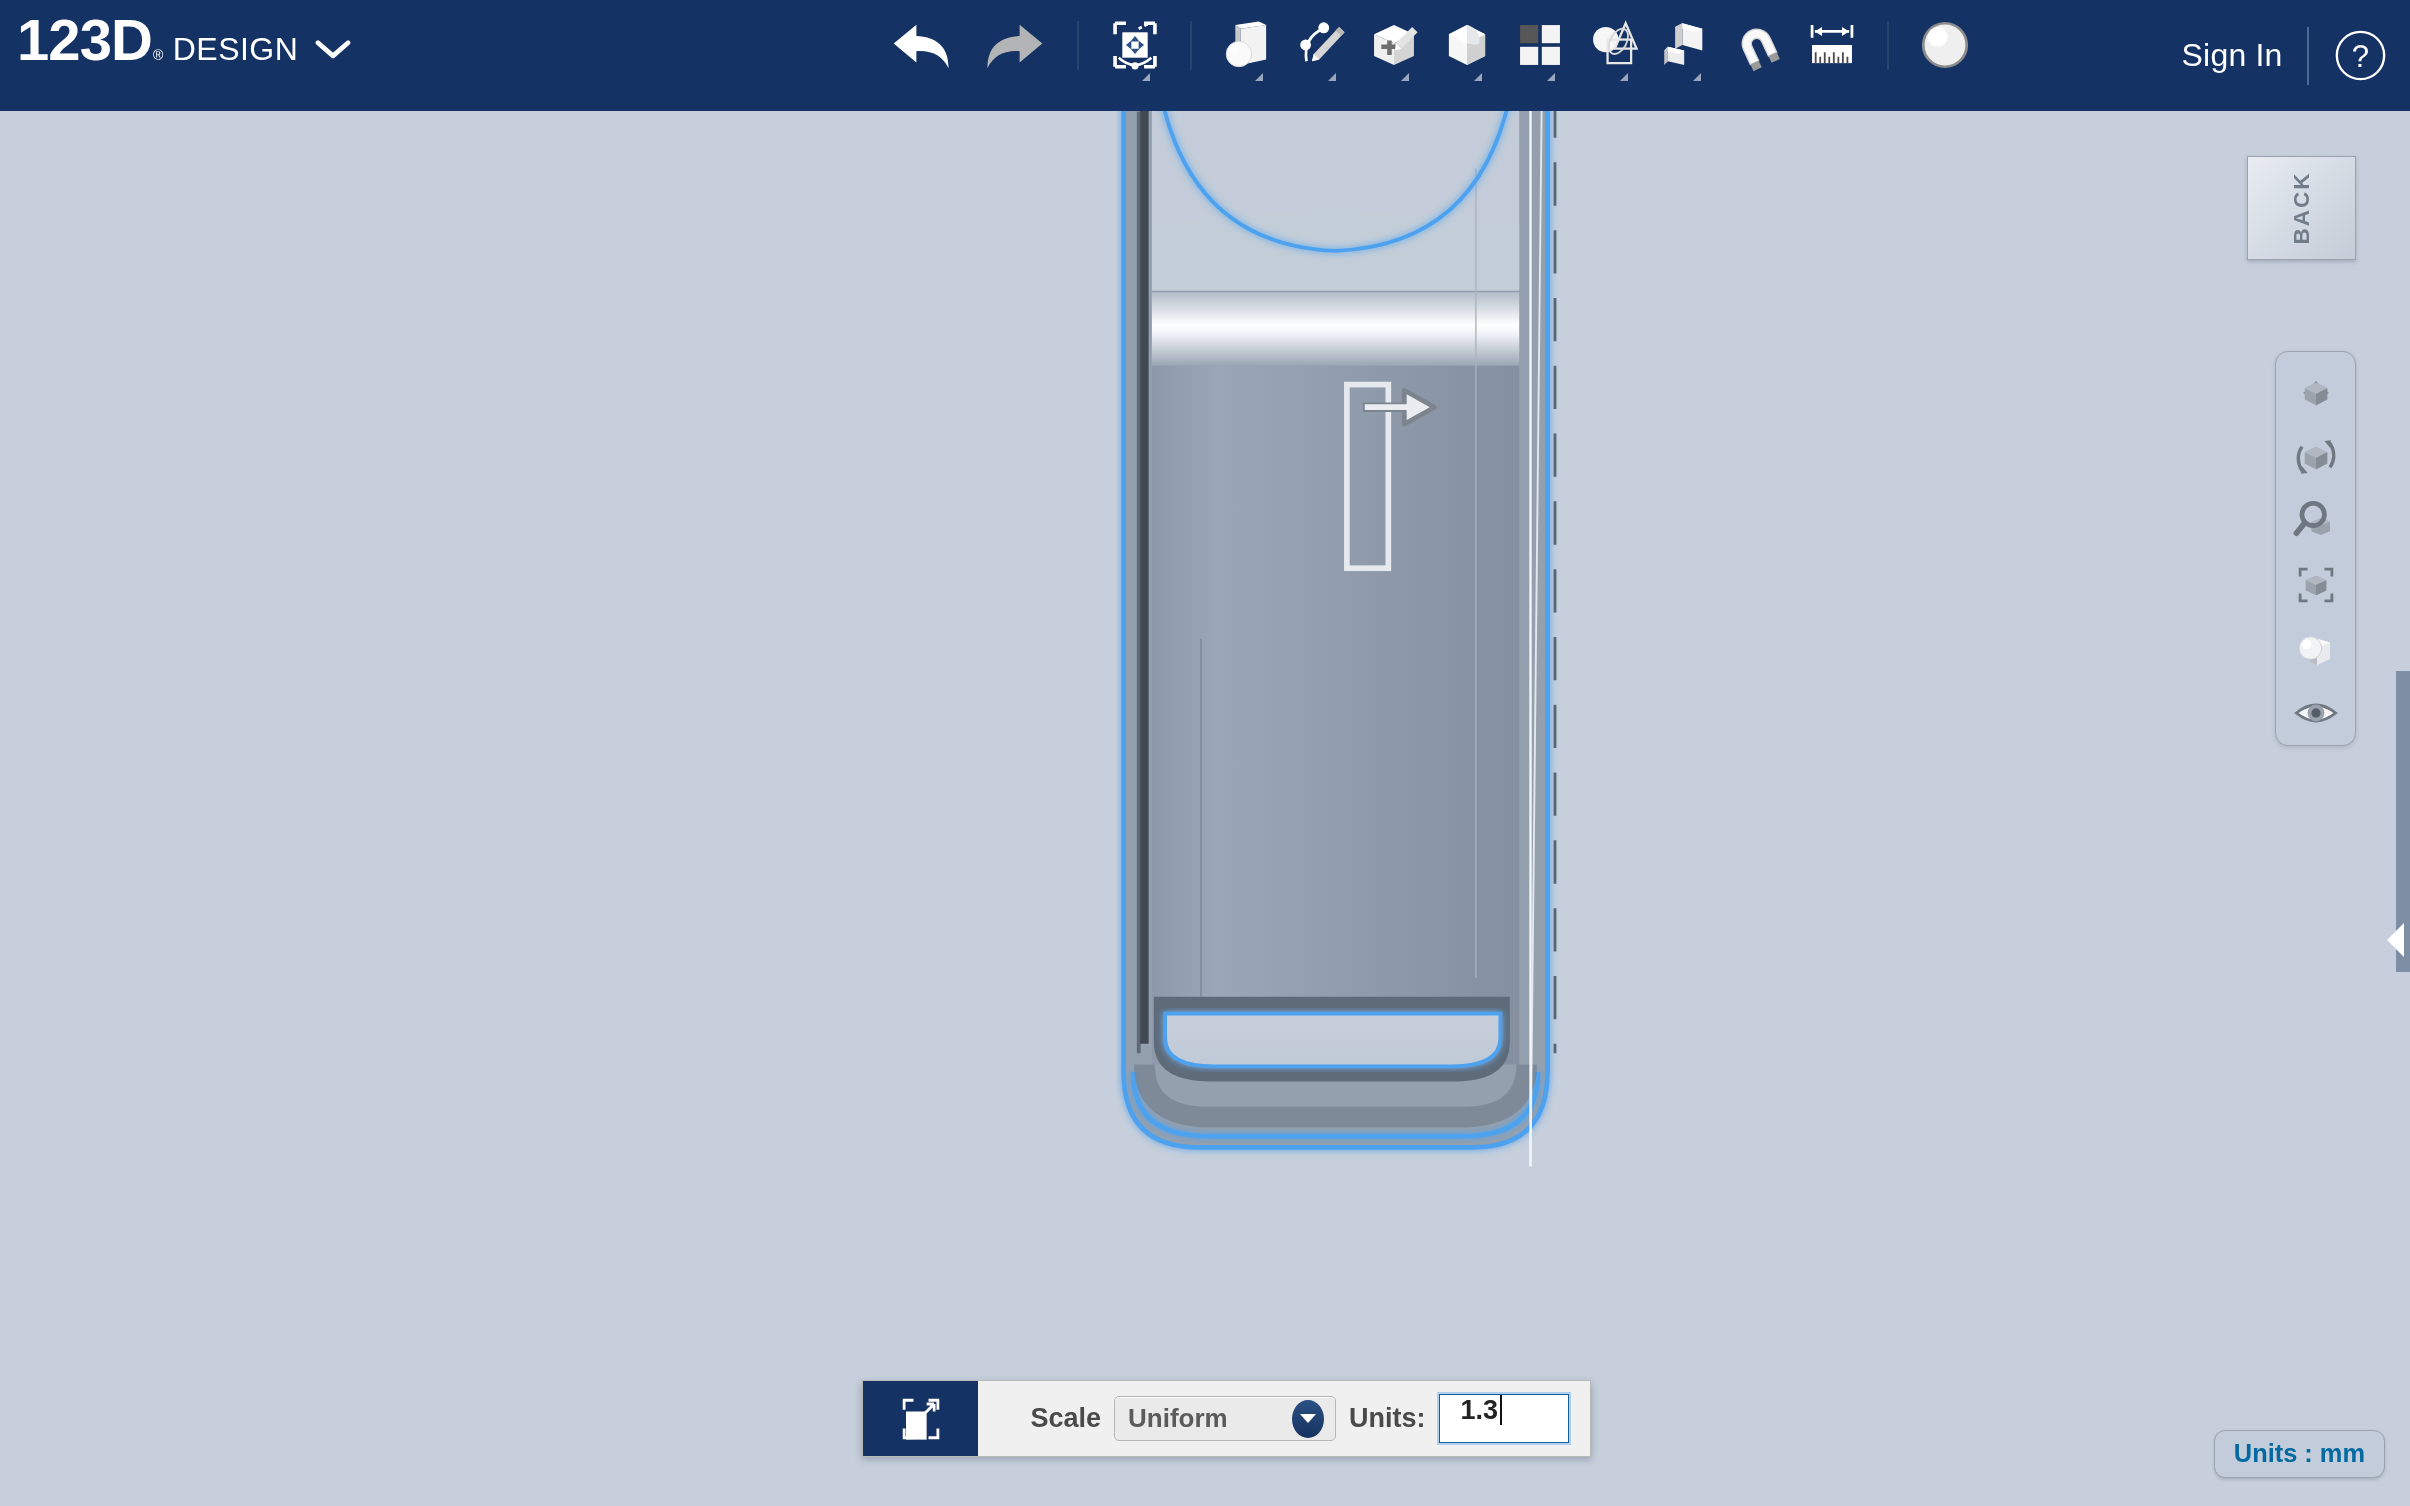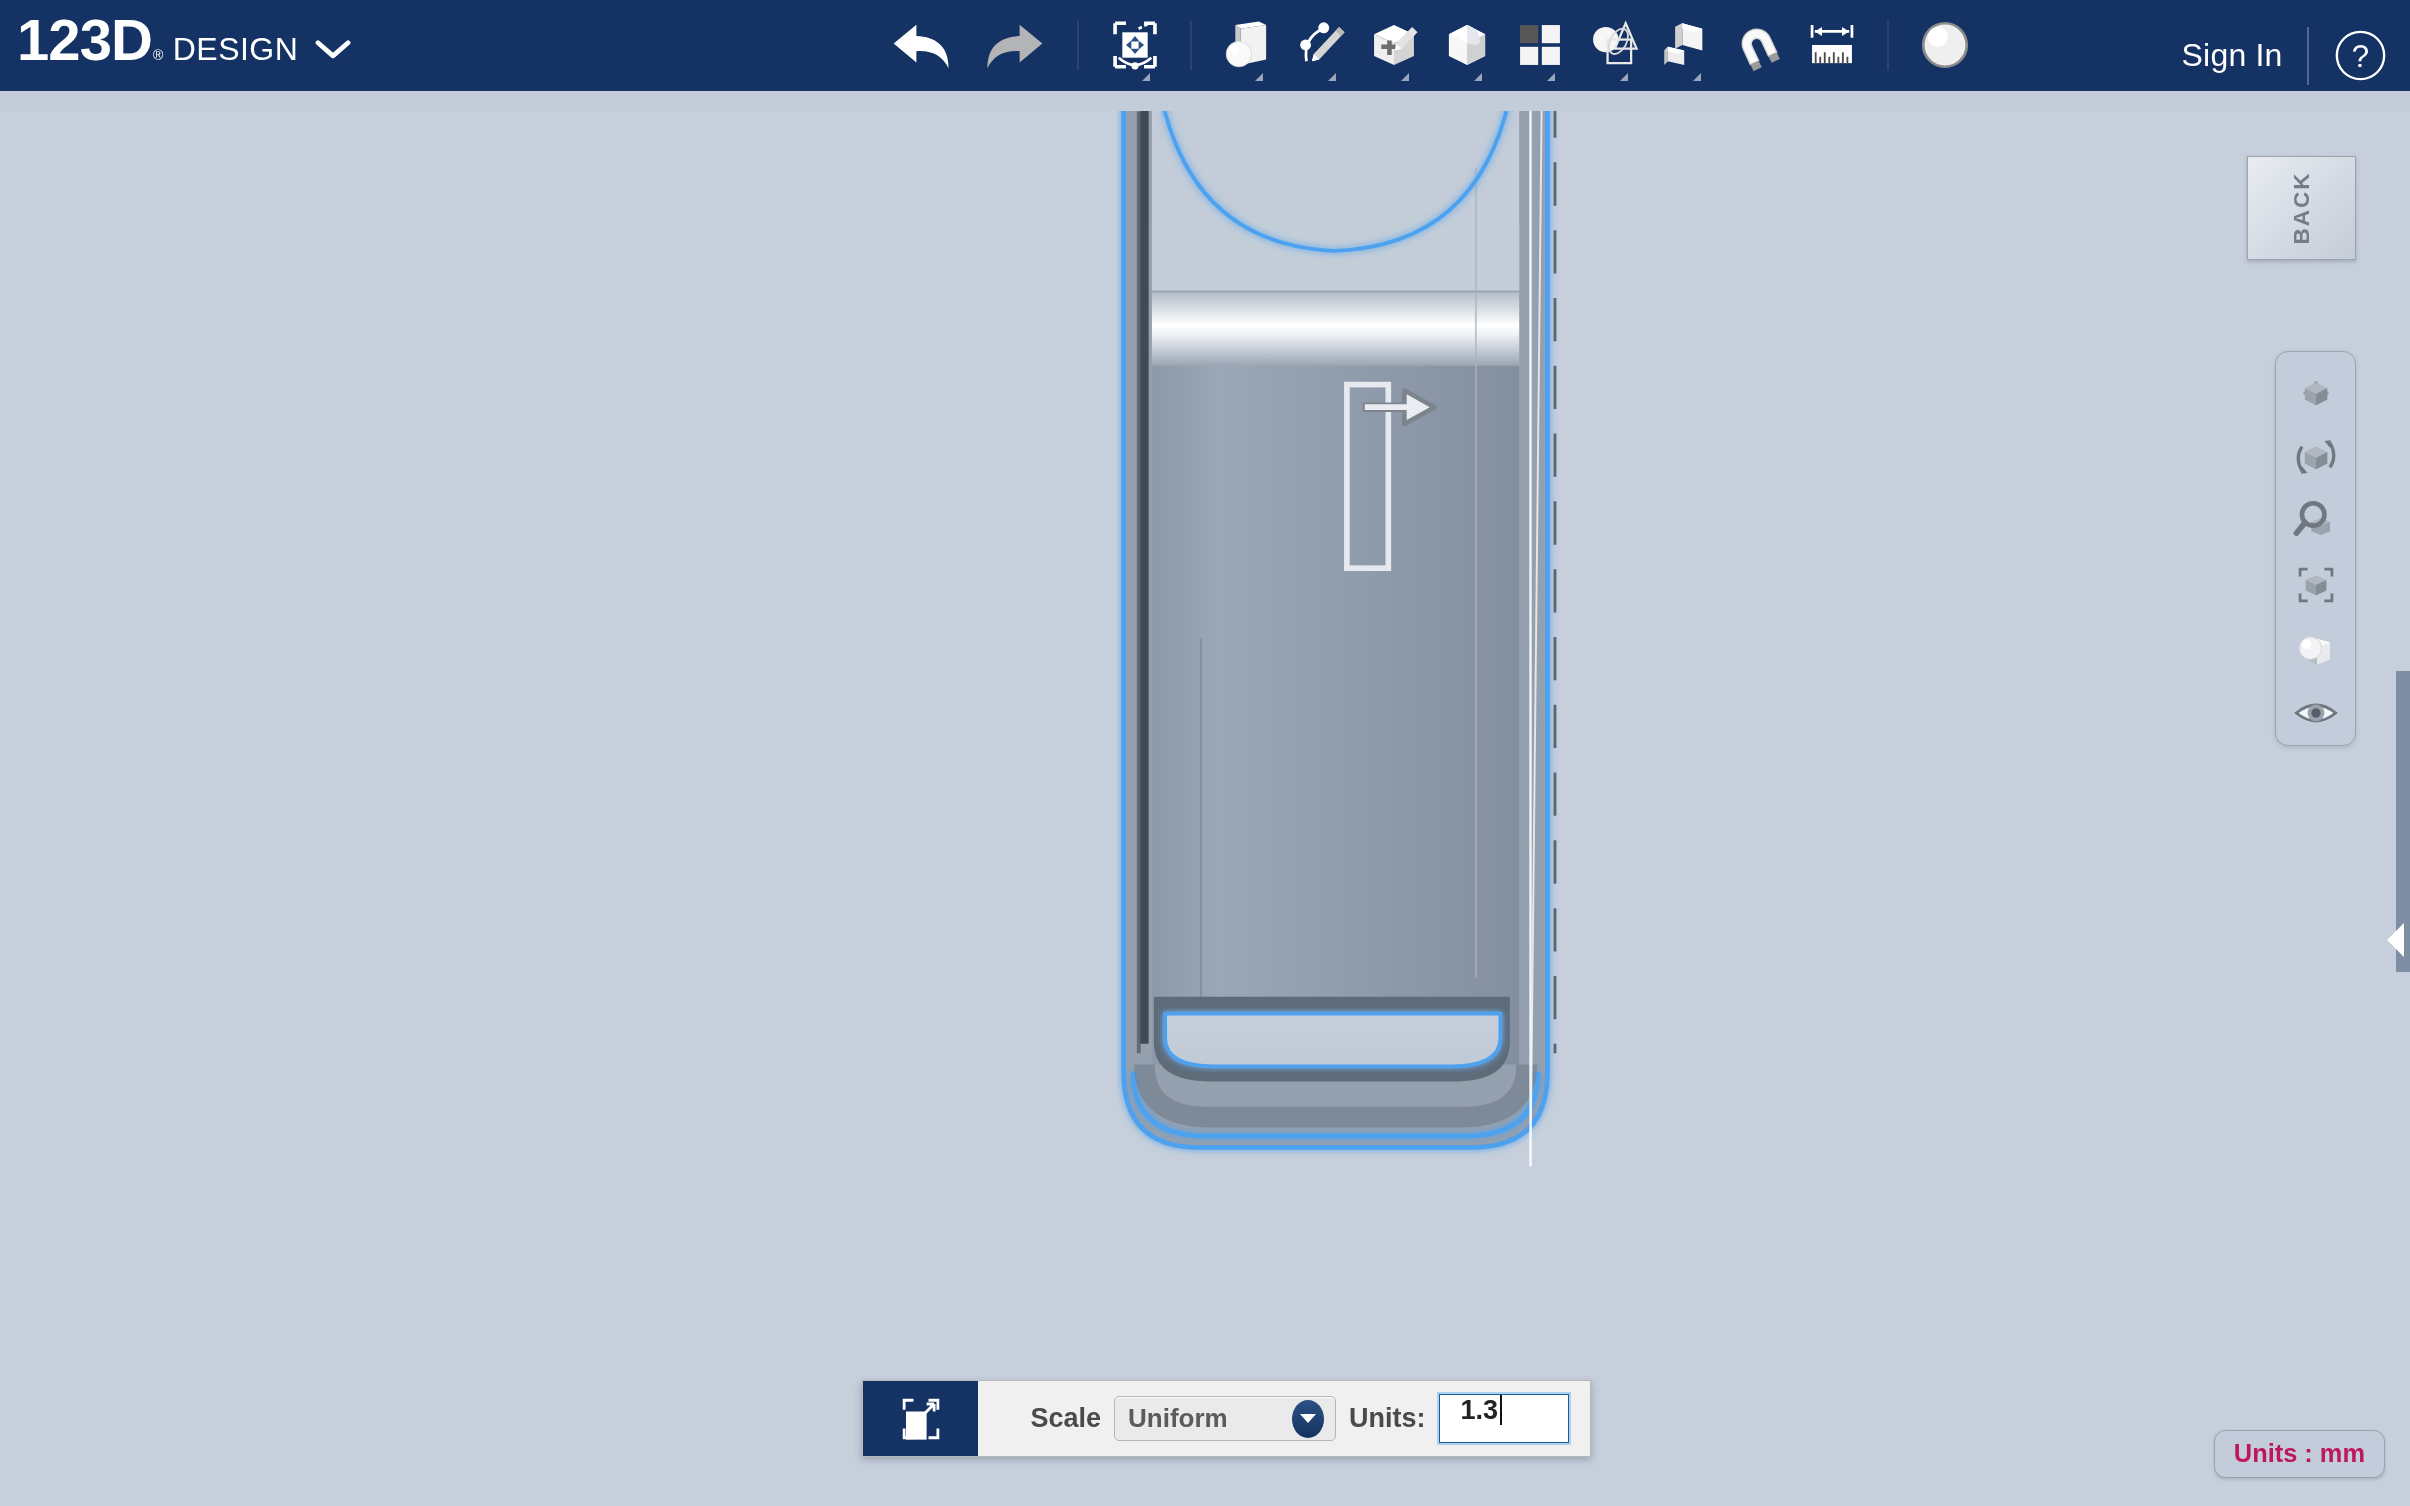--- a/index.html
+++ b/index.html
@@ -7,21 +7,21 @@
     width: 2411px; height: 1507px;
     overflow: hidden;
     font-family: "Liberation Sans", sans-serif;
     background: #c3cdda;
   }
   #app { position: relative; width: 2411px; height: 1507px; }
 
   
   #header {
     position: absolute; left: 0; top: 0;
-    width: 2411px; height: 91px;
+    width: 2411px; height: 111px;
     background: #143263;
     display: flex; align-items: flex-start;
   }
   #logo-group {
     display: flex; align-items: baseline;
     margin-left: 17px; margin-top: 11.3px;
     user-select: none;
   }
   #logo-123d {
     color: #ffffff; font-size: 58px; font-weight: bold;
@@ -130,21 +130,21 @@
     cursor: pointer;
   }
 
   
   #units-btn {
     position: absolute; right: 26px; bottom: 28px;
     padding: 7.5px 19px 9.4px 19px;
     background: #c3ccda;
     border: 1.9px solid #98a2b0;
     border-radius: 11.3px;
-    color: #be185d; font-size: 25.4px; font-weight: bold;
+    color: #0369a1; font-size: 25.4px; font-weight: bold;
     box-shadow: 0 1.9px 2.8px rgba(70,80,95,.2);
     cursor: pointer; user-select: none;
   }
 
   
   #scale-dialog {
     position: absolute; left: 862px; bottom: 49px;
     height: 77px;
     display: flex; align-items: stretch;
     background: #f0f0f0;

